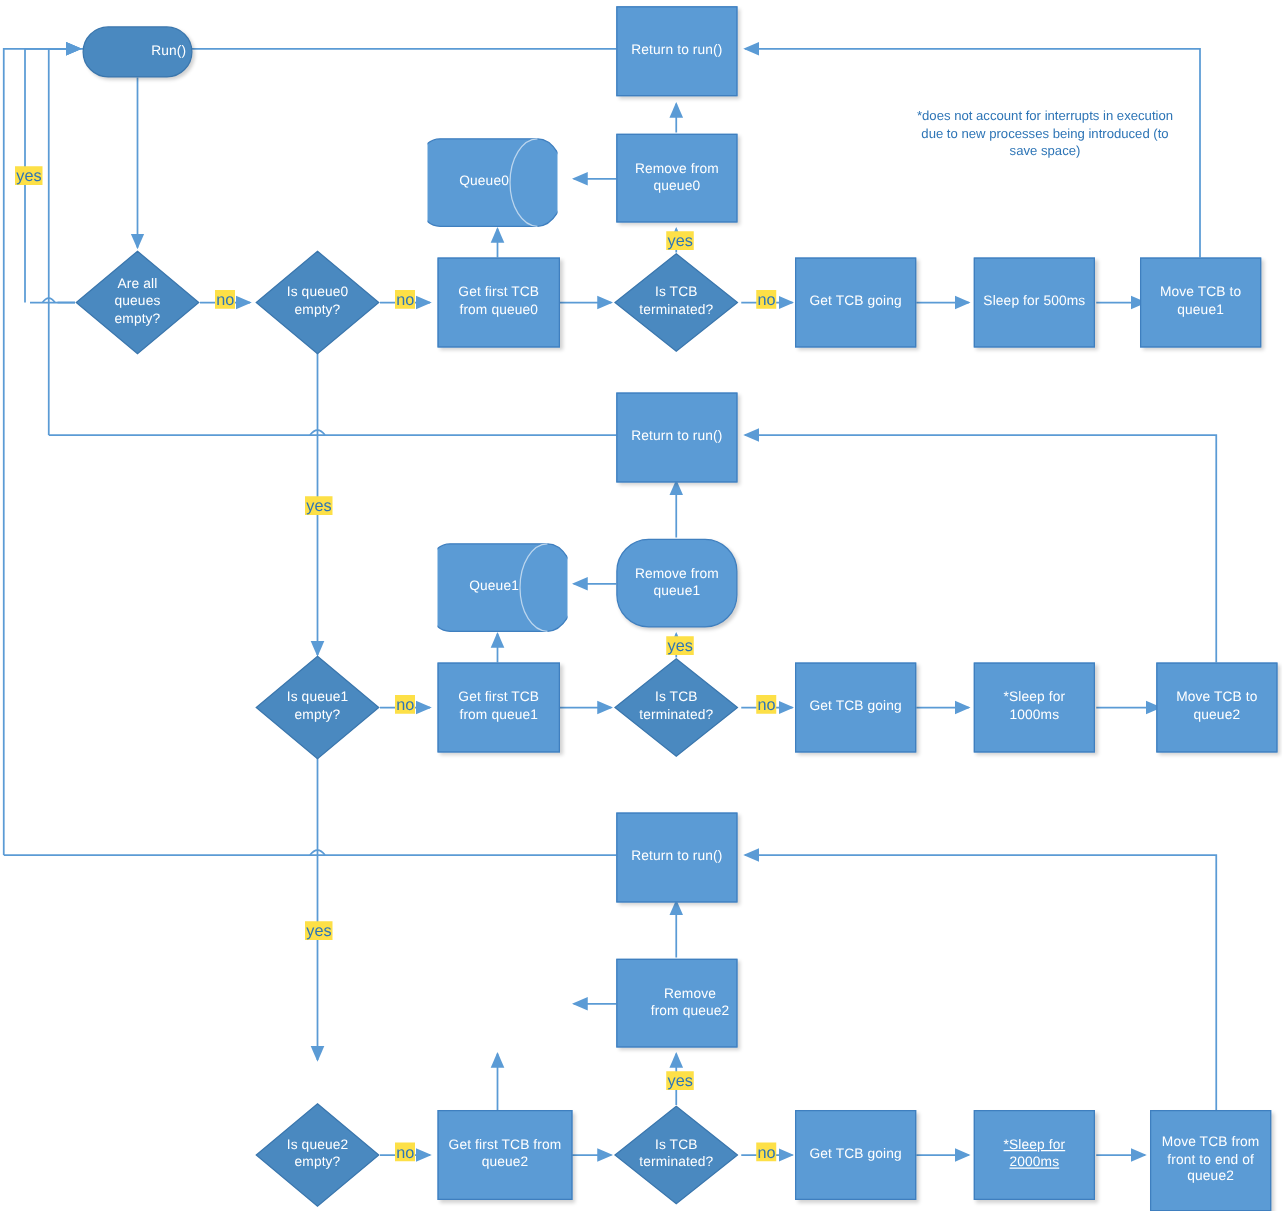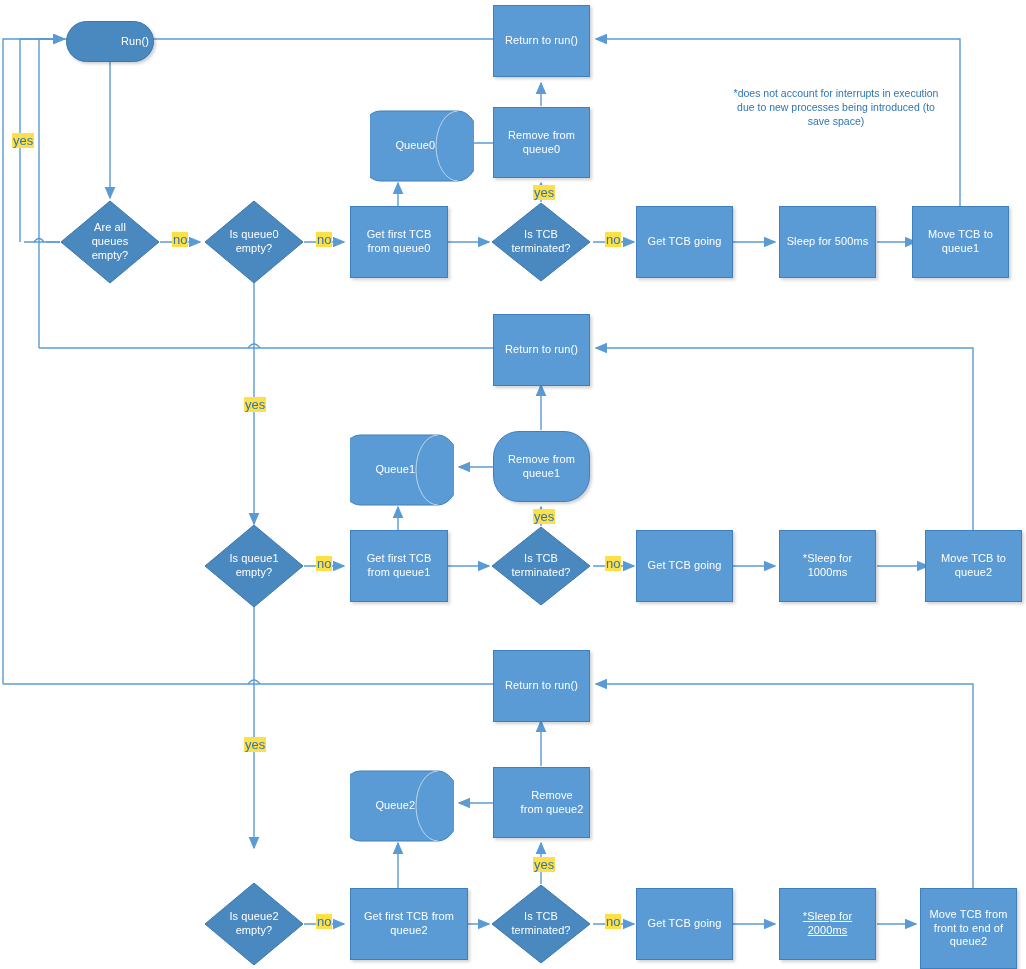--- a/index.html
+++ b/index.html
@@ -146,21 +146,21 @@
     <span>Get first TCB from queue0</span>
   </div>
 
   <div class="node diamond" style="left:491px;top:202px;width:100px;height:80px;">
     <svg class="dshape" viewBox="0 0 100 80">
       <polygon points="50,1 99,40 50,79 1,40" fill="#4A89C0" stroke="#3a76ad" stroke-width="1"></polygon>
     </svg>
     <span class="dlabel">Is TCB terminated?</span>
   </div>
 
-  <div class="node cyl" style="left:370px;top:110px;width:104px;height:72px;">
+  <div class="node cyl" style="left:342px;top:110px;width:104px;height:72px;">
     <svg class="cshape" viewBox="0 0 104 72">
       <path d="M10,1 L88,1 a22,35 0 0 1 0,70 L10,71 a22,35 0 0 1 0,-70 Z" fill="#5B9BD5" stroke="#3f7fbf" stroke-width="1"></path>
       <path d="M88,1 a22,35 0 0 0 0,70" fill="none" stroke="#bcd6ee" stroke-width="1"></path>
     </svg>
     <span class="clabel">Queue0</span>
   </div>
 
   <div class="node rect" style="left:493px;top:107px;width:97px;height:71px;">
     <span>Remove from queue0</span>
   </div>
@@ -227,38 +227,31 @@
     <span>Move TCB to queue2</span>
   </div>
 
   <div class="node diamond" style="left:204px;top:882px;width:100px;height:84px;">
     <svg class="dshape" viewBox="0 0 100 84">
       <polygon points="50,1 99,42 50,83 1,42" fill="#4A89C0" stroke="#3a76ad" stroke-width="1"></polygon>
     </svg>
     <span class="dlabel">Is queue2 empty?</span>
   </div>
 
-  <div class="node rect" style="left:350px;top:888px;width:118px;height:72px;">
+  <div class="node rect" style="left:350px;top:888px;width:108px;height:72px;">
     <span>Get first TCB from queue2</span>
   </div>
 
   <div class="node diamond" style="left:491px;top:884px;width:100px;height:80px;">
     <svg class="dshape" viewBox="0 0 100 80">
       <polygon points="50,1 99,40 50,79 1,40" fill="#4A89C0" stroke="#3a76ad" stroke-width="1"></polygon>
     </svg>
     <span class="dlabel">Is TCB terminated?</span>
   </div>
 
-  <div class="node cyl" style="left:350px;top:770px;width:104px;height:72px;">
-    <svg class="cshape" viewBox="0 0 104 72">
-      <path d="M10,1 L88,1 a22,35 0 0 1 0,70 L10,71 a22,35 0 0 1 0,-70 Z" fill="#5B9BD5" stroke="#3f7fbf" stroke-width="1"></path>
-      <path d="M88,1 a22,35 0 0 0 0,70" fill="none" stroke="#bcd6ee" stroke-width="1"></path>
-    </svg>
-    <span class="clabel">Queue2</span>
-  </div>
 
   <div class="node rect" style="left:493px;top:767px;width:97px;height:71px;padding-left:25px;">
     <span>Remove from queue2</span>
   </div>
 
   <div class="node rect" style="left:493px;top:650px;width:97px;height:72px;">
     <span>Return to run()</span>
   </div>
 
   <div class="node rect" style="left:636px;top:888px;width:97px;height:72px;">

